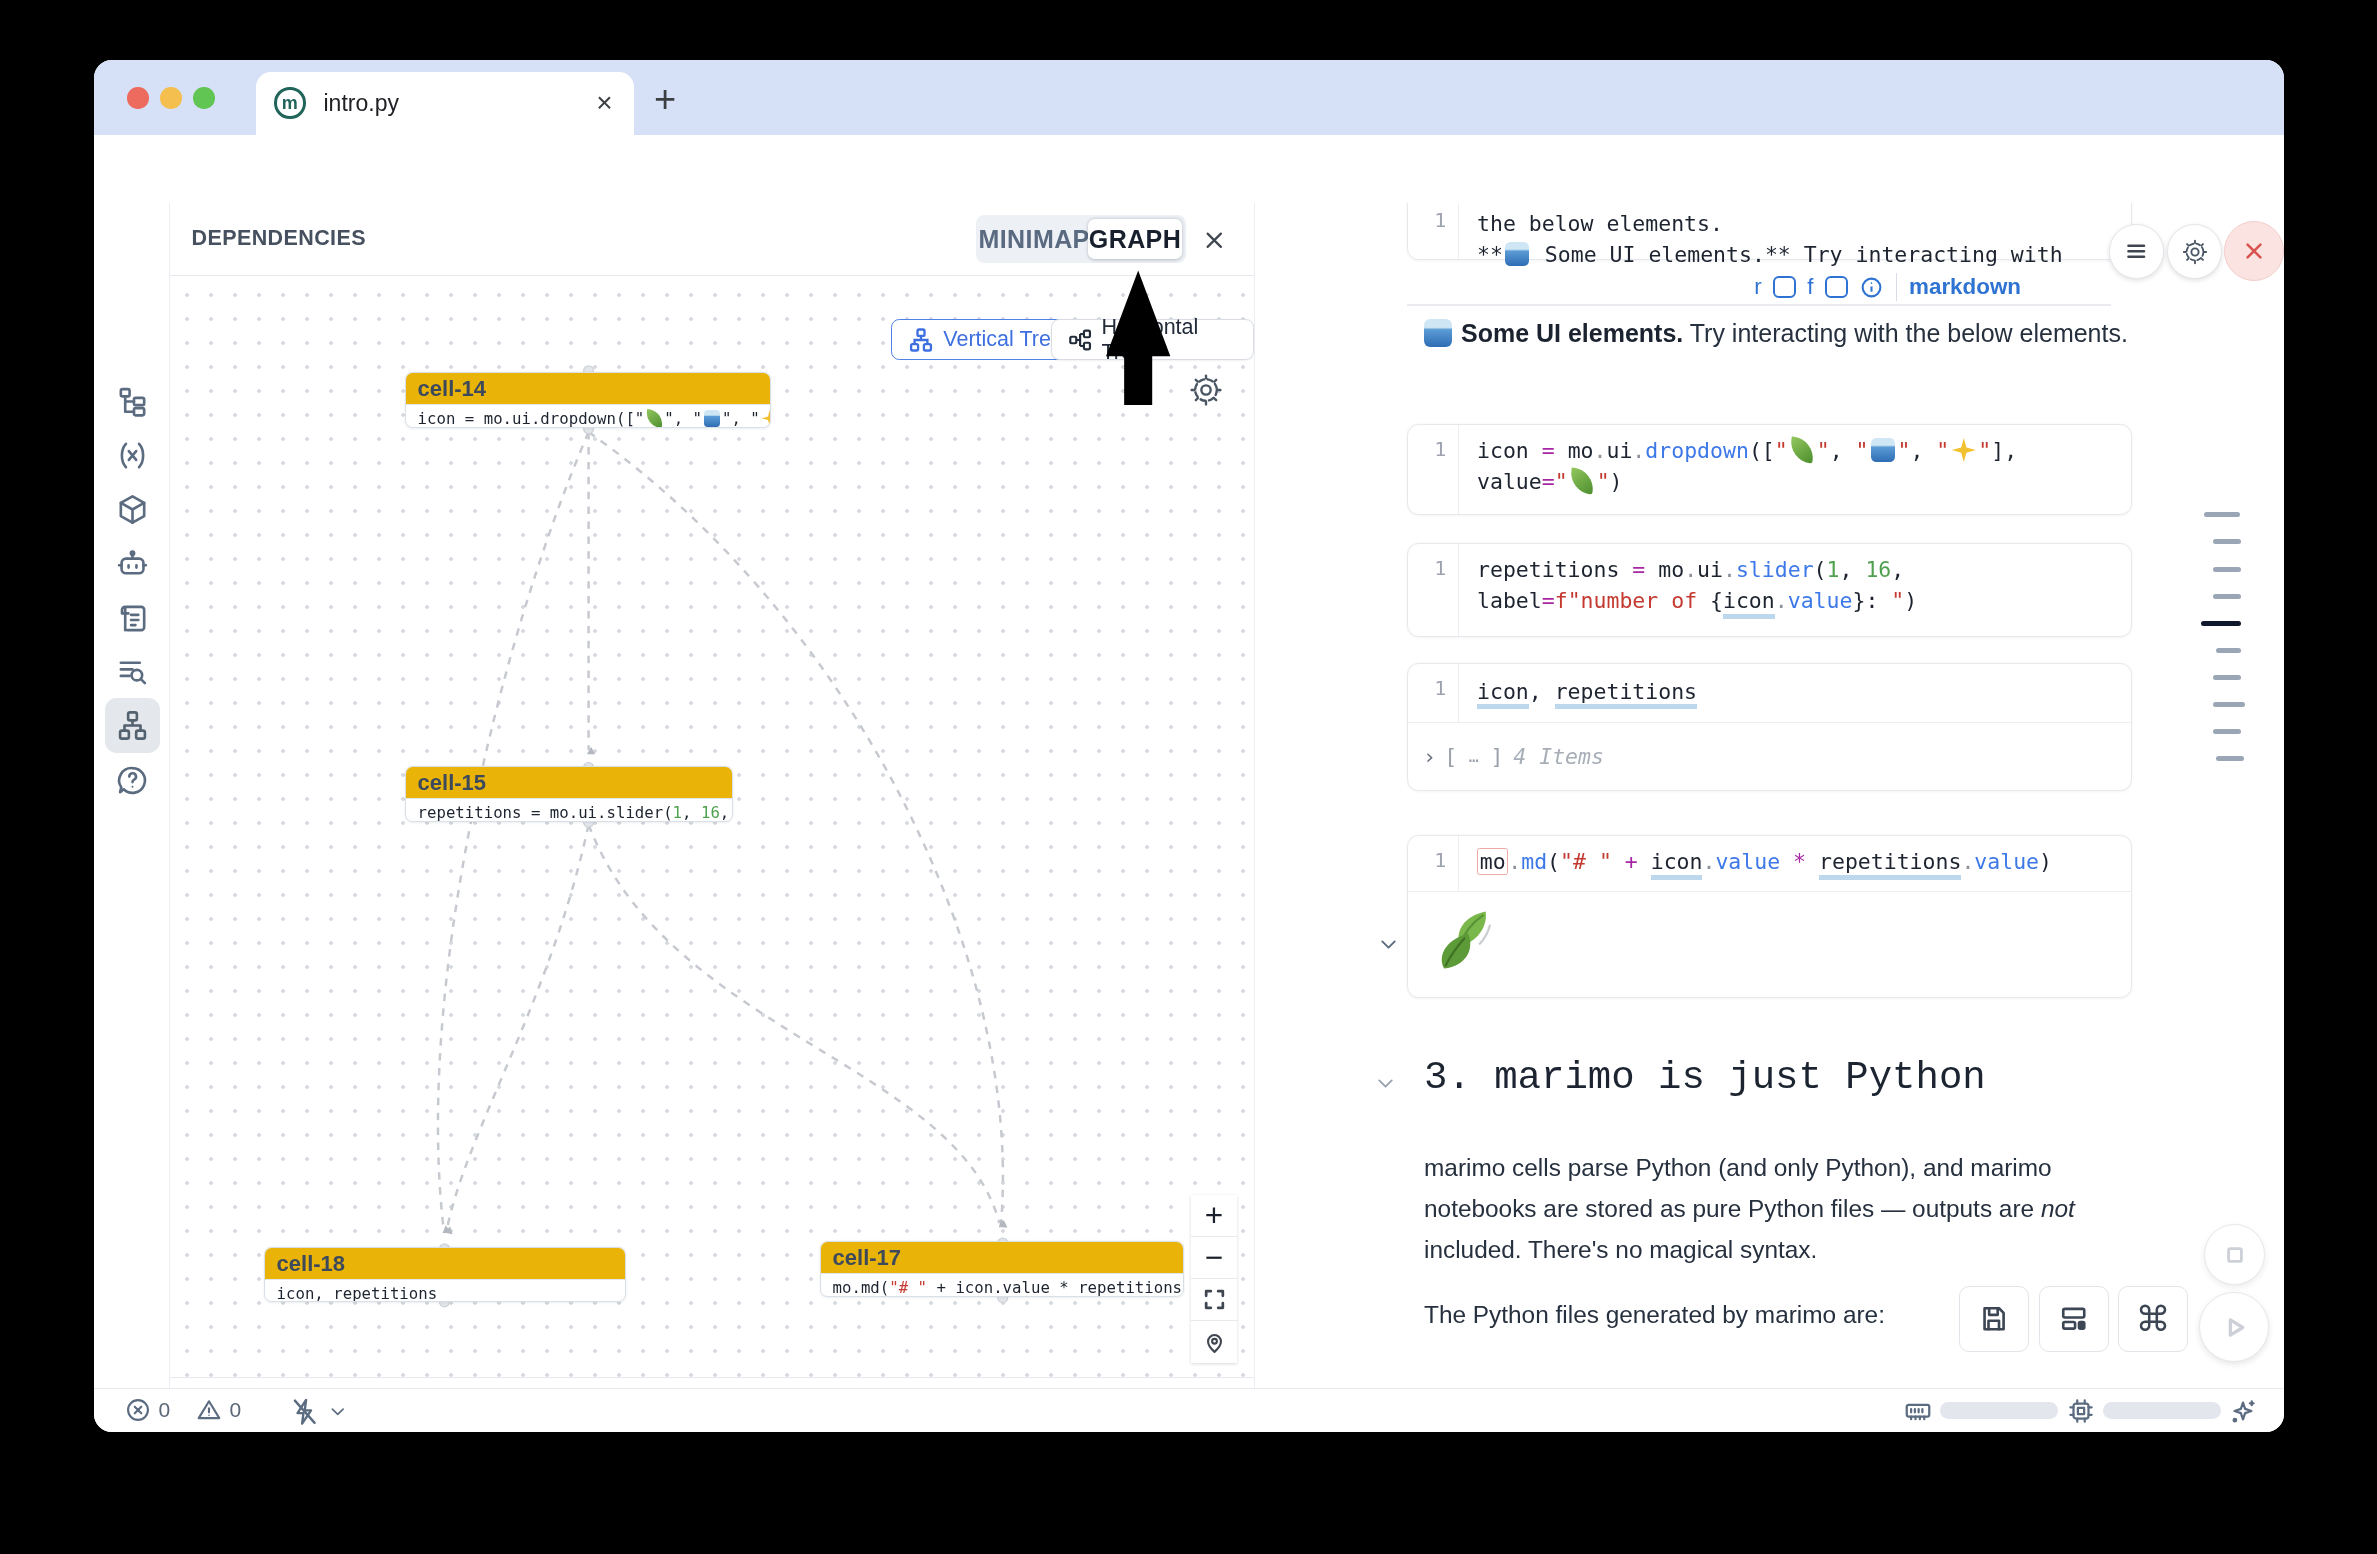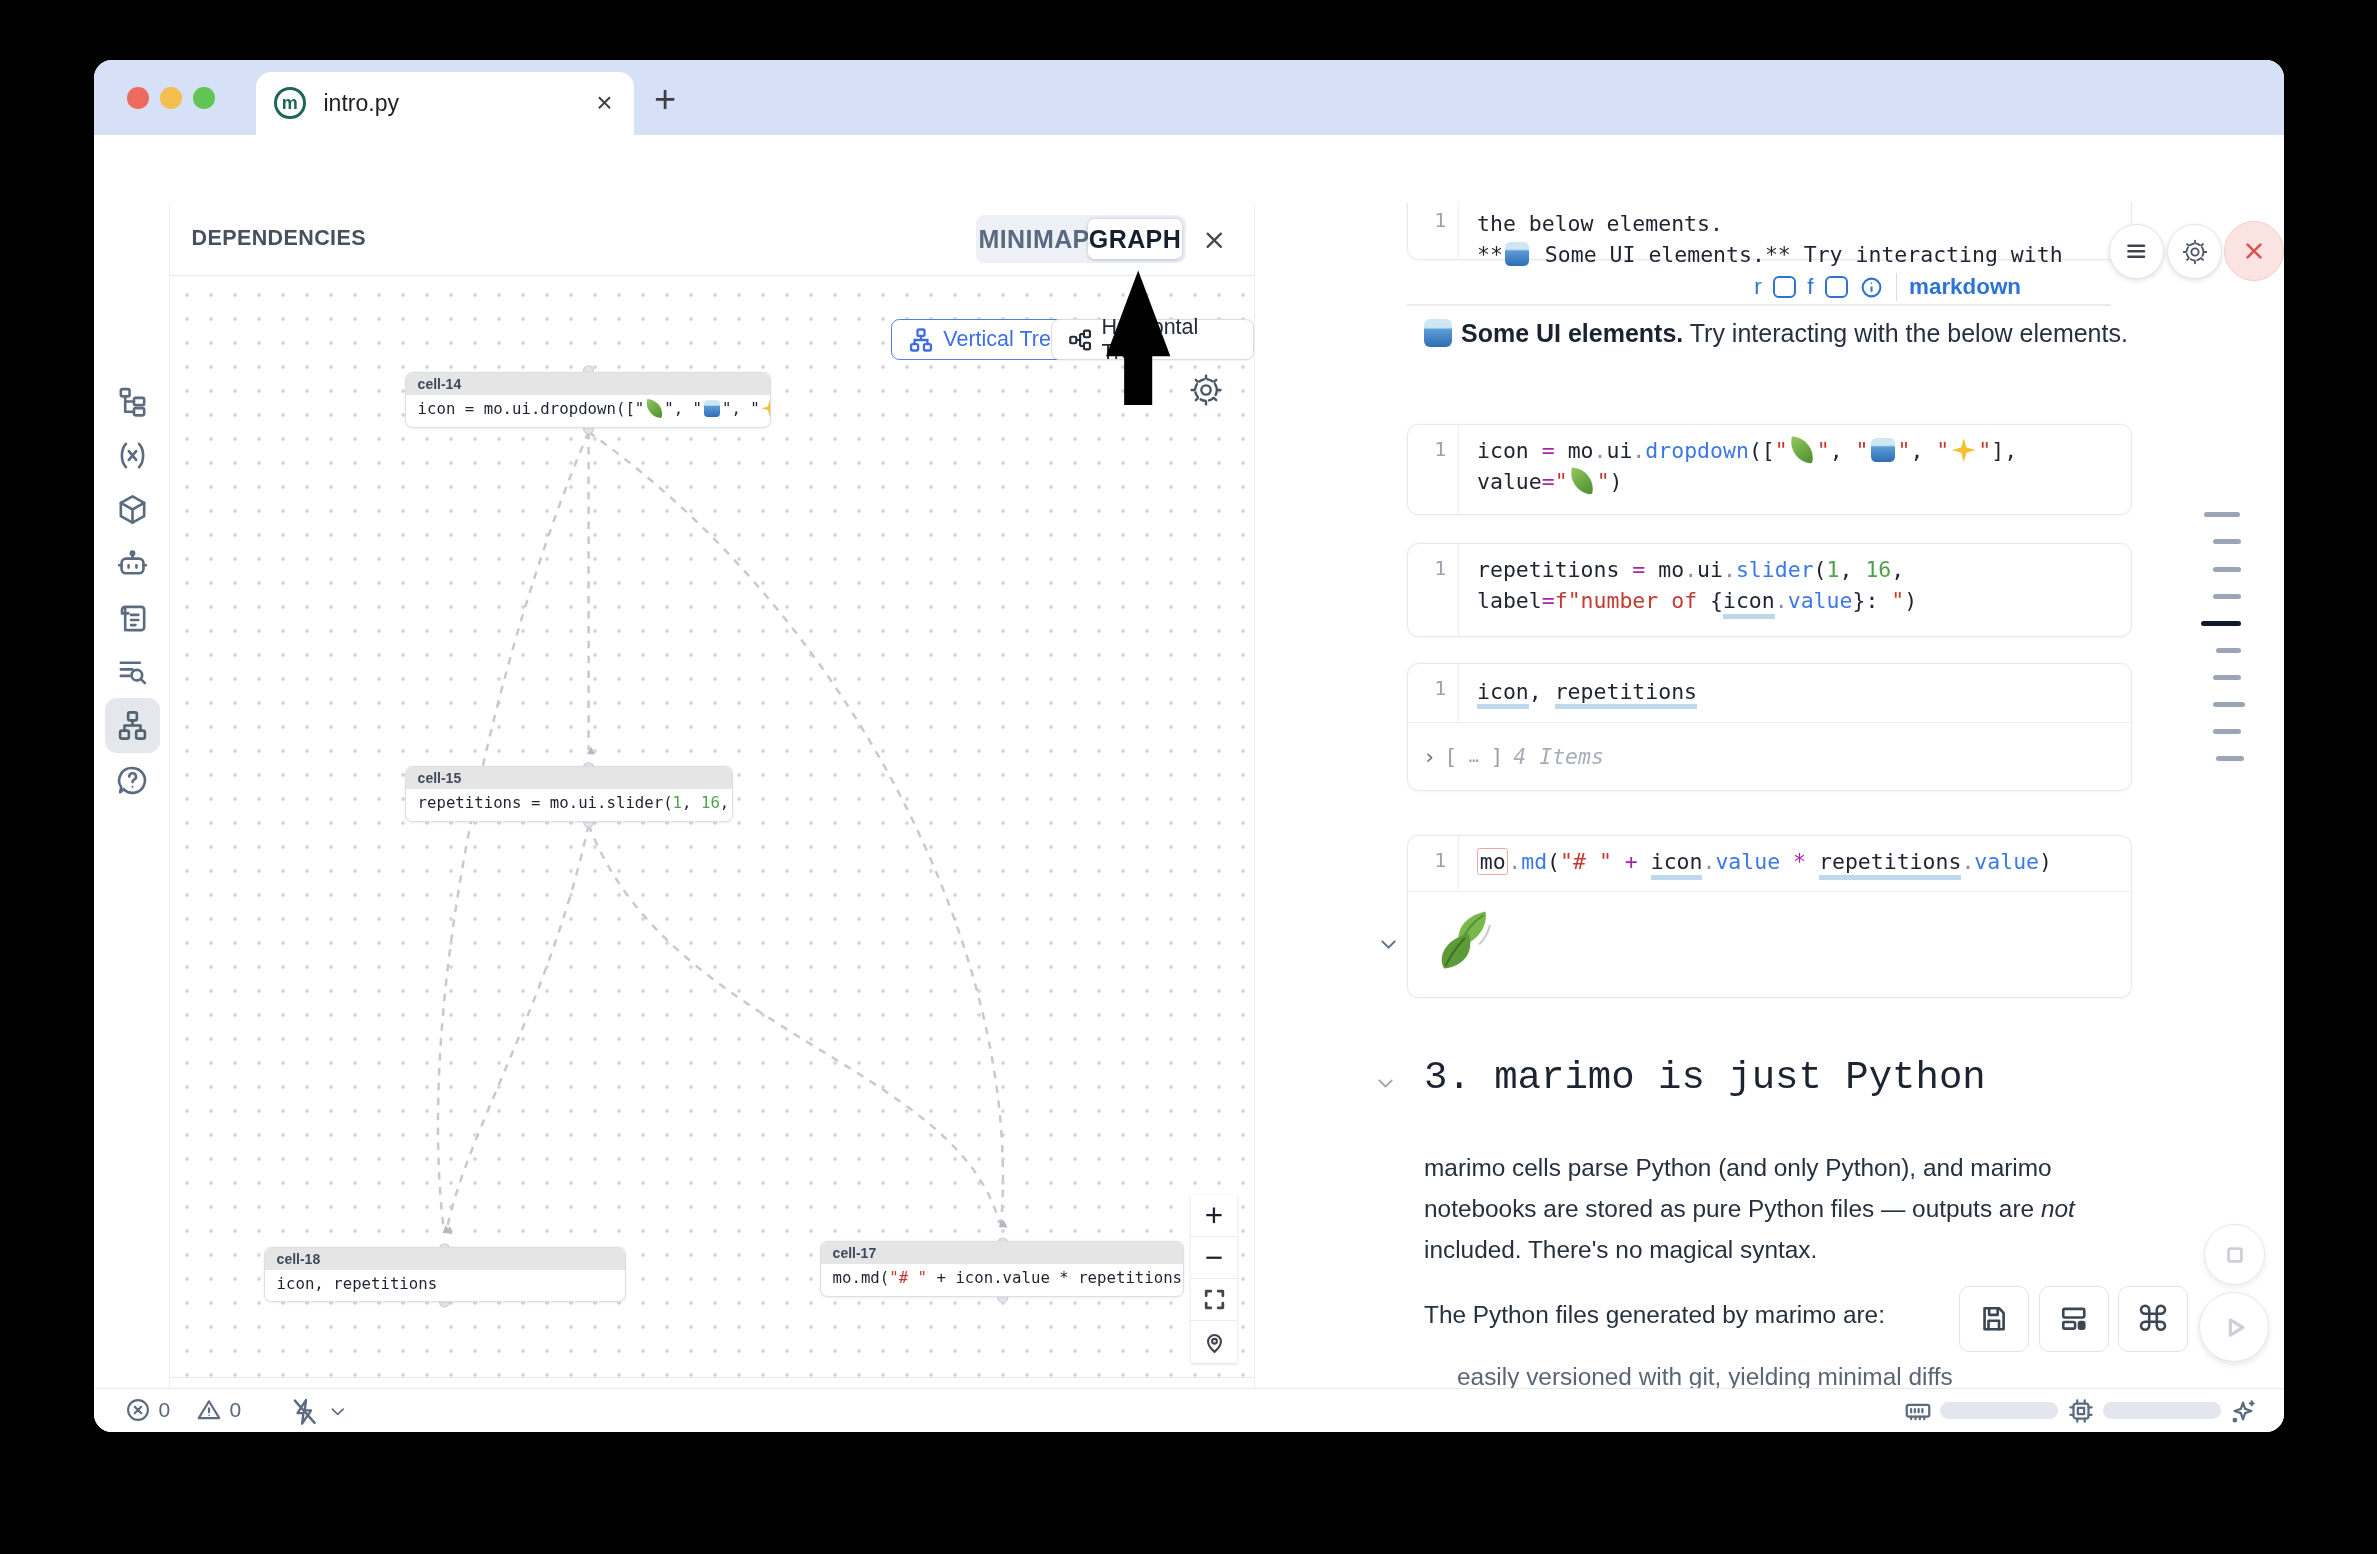--- a/index.html
+++ b/index.html
@@ -40,21 +40,21 @@
 
   .canvas{position:absolute;left:0;top:75px;width:1084px;height:1100px;border-bottom:1.7px solid #e7e9ee;overflow:hidden;
     background-image:radial-gradient(#d7dade 1.8px,transparent 1.9px);background-size:24px 24px;background-position:5px 5px}
 
   .treebtn{position:absolute;height:41px;border-radius:8.3px;background:#fff;display:flex;align-items:center;font-size:21.5px;padding:0 15px}
   .treebtn svg{margin-right:8.3px}
   .tb-blue{border:1.7px solid #4f80e8;color:#3e6fe0}
   .tb-gray{border:1.7px solid #d9dde3;color:#222b38;box-shadow:0 0.8px 1.7px rgba(0,0,0,.06)}
 
   .node{position:absolute;background:#fff;border:1.7px solid #d9dfe7;border-radius:7.5px;overflow:hidden;box-shadow:0 0.8px 2.5px rgba(30,40,60,.08)}
-  .node-h{background:#e5e5e5;border-bottom:1.7px solid #e2e7ee;padding:2.5px 11.6px;font-size:14px;font-weight:bold;color:#3d4a5c}
+  .node-h{background:#eab308;border-bottom:1.7px solid #e2e7ee;padding:2.5px 11.6px;font-size:22px;font-weight:bold;color:#3d4a5c}
   .ncode{padding:4.1px 11.6px;font-family:"DejaVu Sans Mono",monospace;font-size:15.7px;color:#3f4a5a;white-space:nowrap}
 
   .zoomstack{position:absolute;left:1021px;top:917px;width:46px;background:#fff;box-shadow:0 0.8px 3.3px rgba(0,0,0,.15)}
   .zoombtn{width:46px;height:42px;display:flex;align-items:center;justify-content:center;border-bottom:0.8px solid #e8eaed;background:#fff;font-size:31.5px;color:#1a202b}
 
   
   .notebook{position:absolute;left:1160px;top:0;width:1031px;height:1185px;border-left:1.7px solid #eceef2;overflow:hidden}
   .cellbox{position:absolute;left:152px;width:725px;background:#fff;border:1.7px solid #e6e8ec;border-radius:11.6px;box-shadow:0 0.8px 2.5px rgba(25,35,55,.05)}
   .gutter{position:absolute;left:0;top:0;bottom:0;width:51px;border-right:1.7px solid #eceef0;color:#9ca3af;font-family:"DejaVu Sans Mono",monospace;font-size:20px;text-align:right;padding:11.6px 11.6px 0 0}
   .codearea{margin-left:51px;padding:10px 0 10px 18px}
@@ -395,21 +395,20 @@
 
       <svg class="abs ic" style="left:118px;top:868px;width:25px;height:25px;stroke:#9aa3af" viewBox="0 0 24 24">
           <path d="M6 9l6 6 6-6"></path>
         </svg>
       <div class="abs serif-h" style="left:169px;top:853px">3. marimo is just Python</div>
 
       <div class="abs prose" style="left:169px;top:944px;width:671px;line-height:41px">
         <span>marimo cells parse Python (and only Python), and marimo notebooks are stored as pure Python files — outputs are </span><i>not</i><span> included. There's no magical syntax.</span>
       </div>
       <div class="abs prose" style="left:169px;top:1098px">The Python files generated by marimo are:</div>
-      <div class="abs prose" style="left:202px;top:1160px;width:630px;height:25px;overflow:hidden;color:#5a6474">easily versioned with git, yielding minimal diffs</div>
 
       <div class="sq-btn" style="left:704px;top:1083px">
         <svg class="dk" style="width:31.5px;height:31.5px;stroke:#3c4654" viewBox="0 0 24 24">
             <path d="M5 4h11l3.5 3.5V20H5z"></path>
             <path d="M8.5 4v5h6.5V4 M8 20v-6.5h8V20"></path>
           </svg>
       </div>
       <div class="sq-btn" style="left:784px;top:1083px">
         <svg class="dk" style="width:31.5px;height:31.5px;stroke:#3c4654" viewBox="0 0 24 24">
             <rect x="4" y="4.5" width="16" height="6.5" rx="1.2"></rect>

